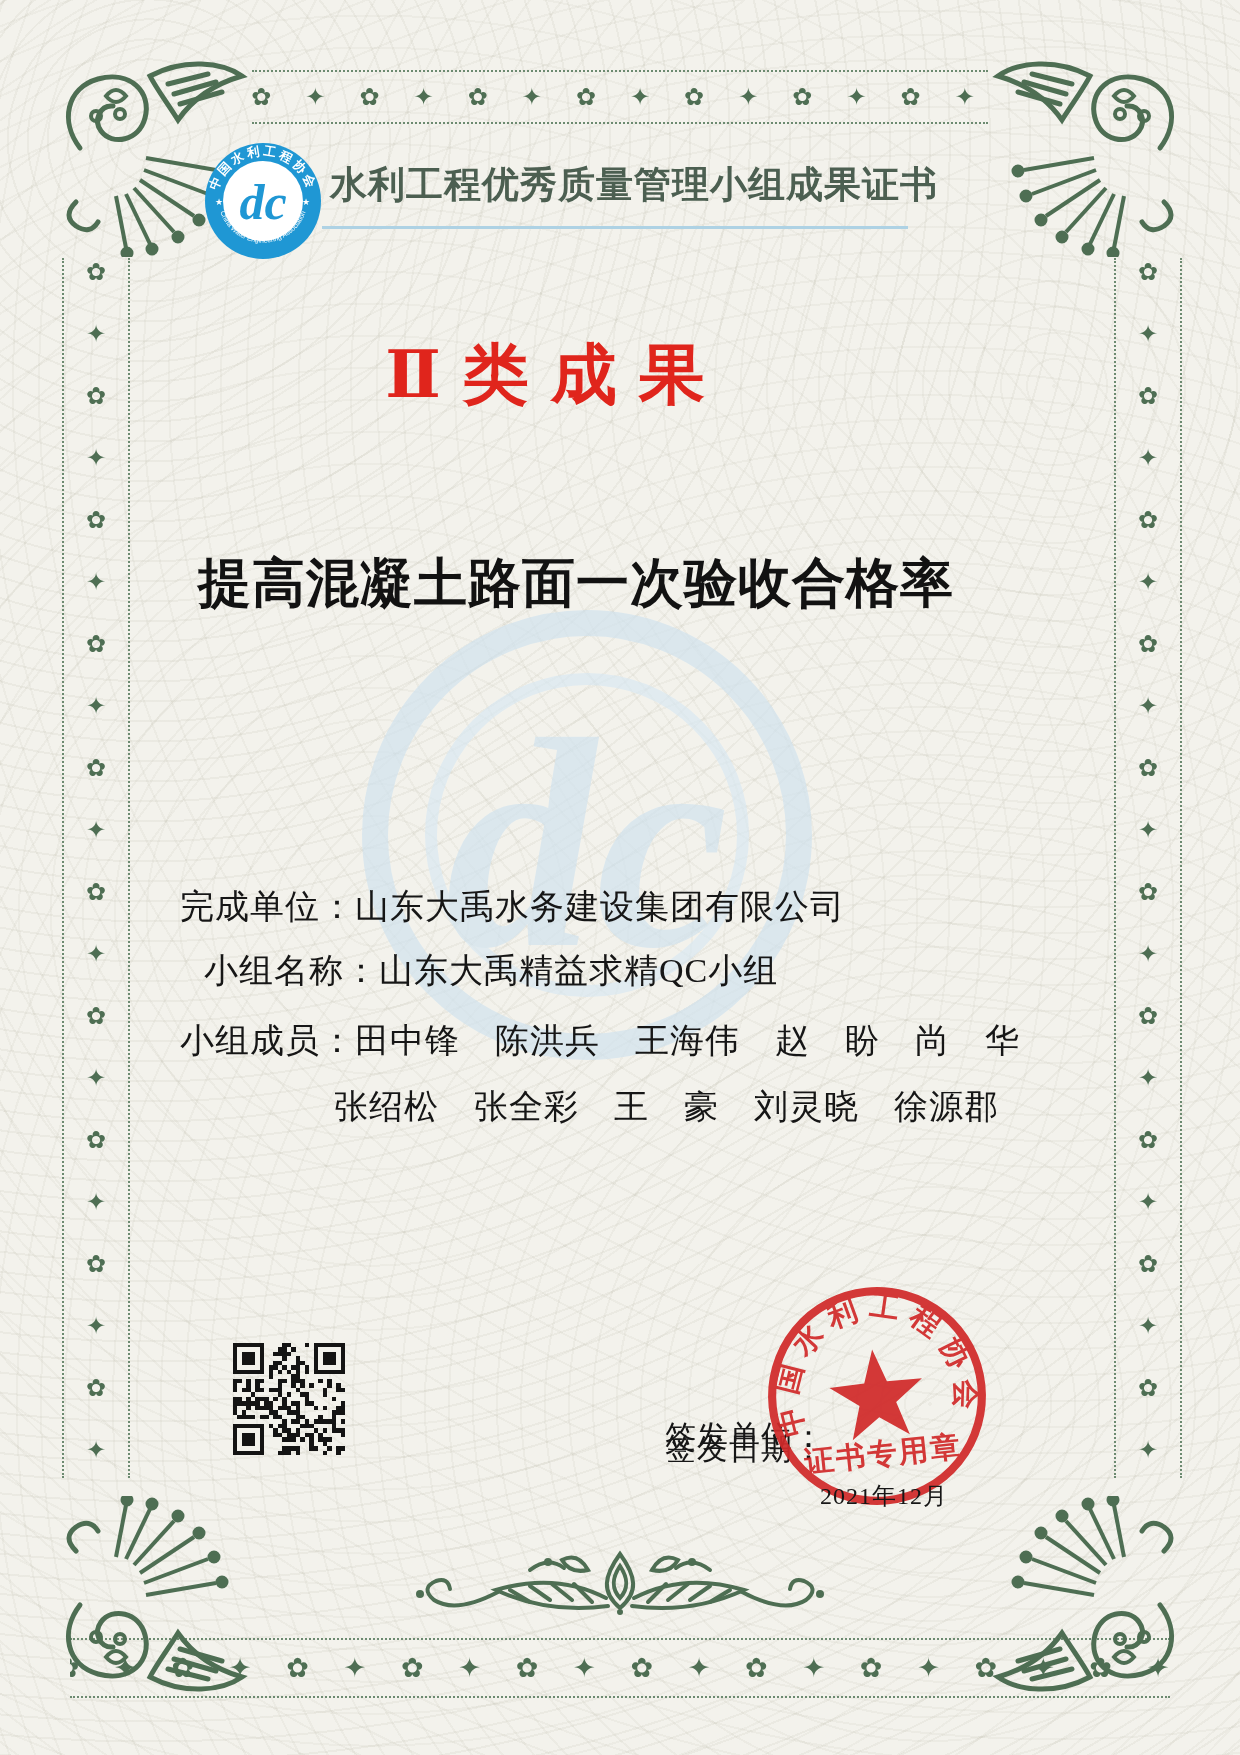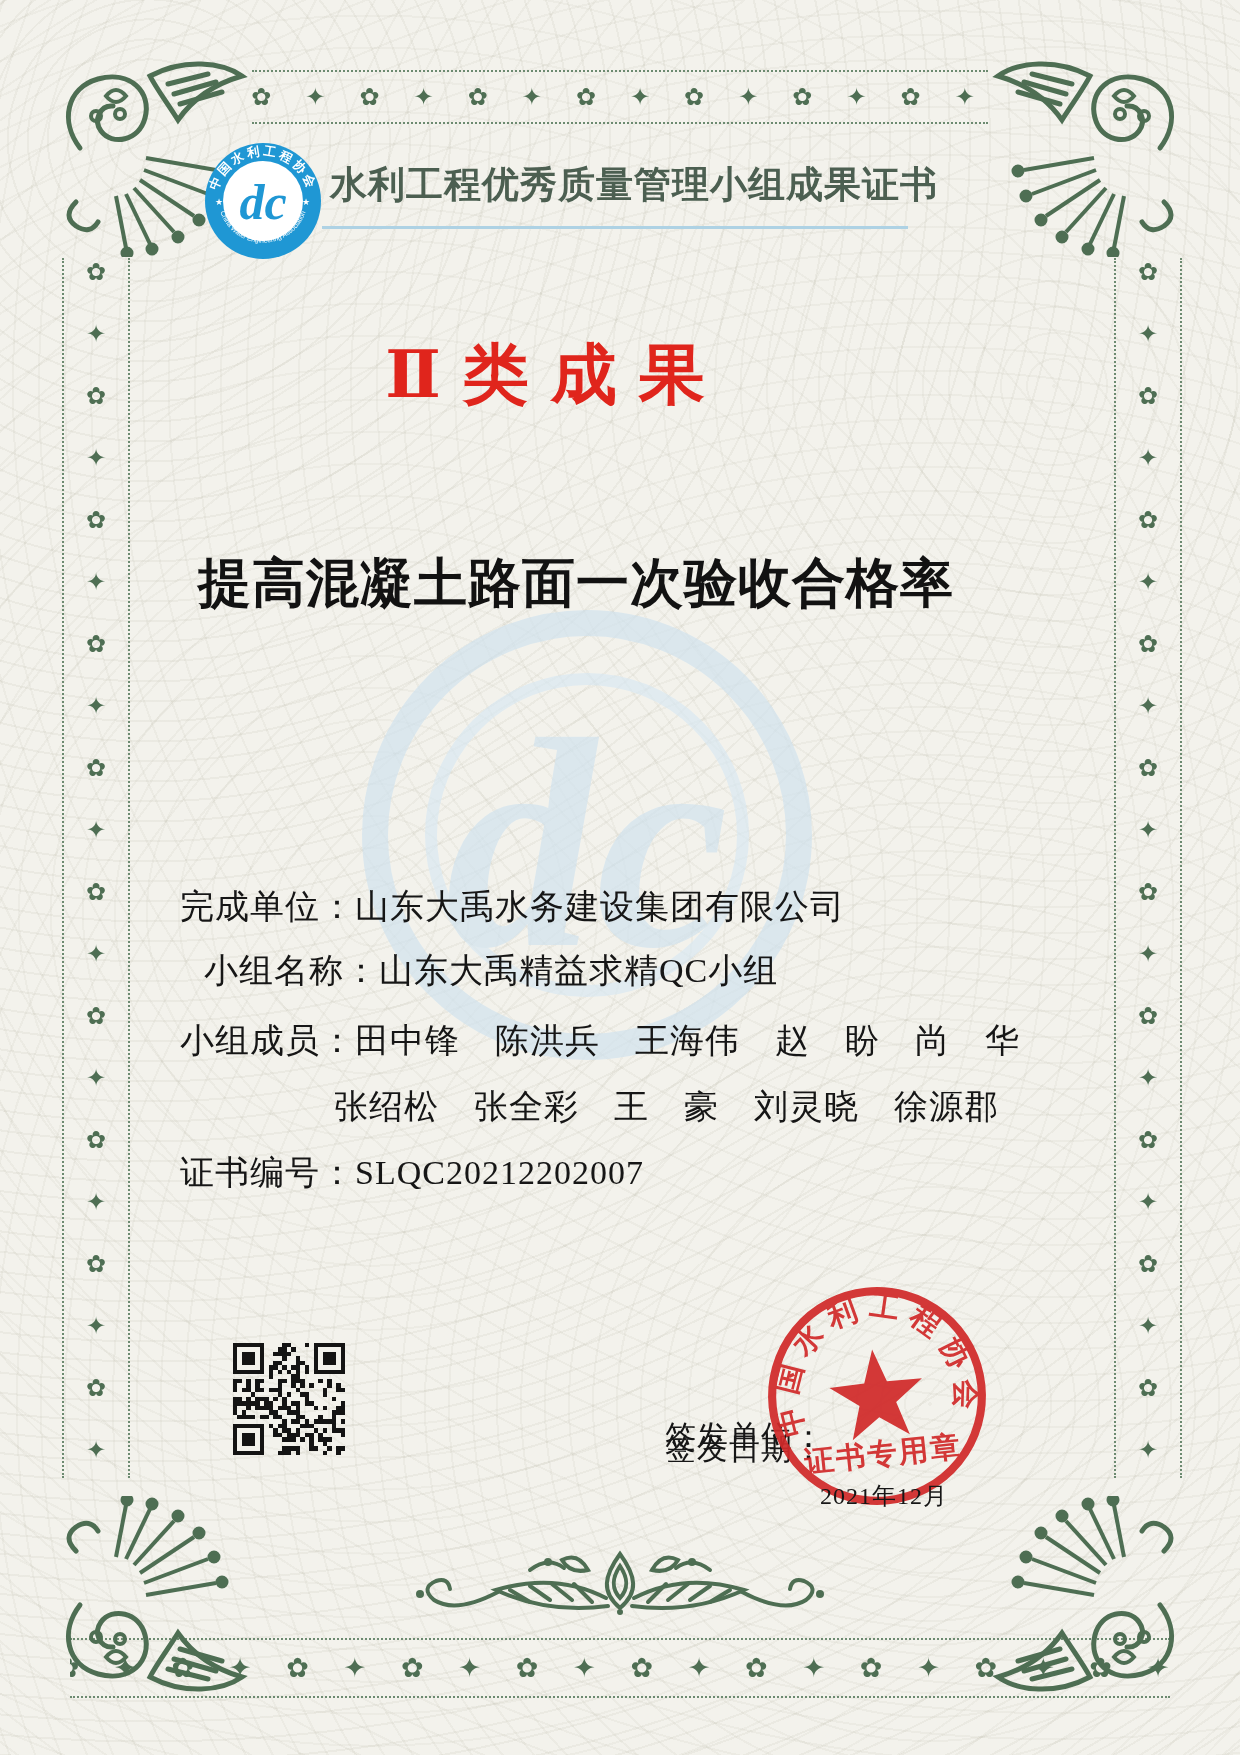--- a/index.html
+++ b/index.html
@@ -138,21 +138,20 @@
   <div class="abs header-underline"></div>
 
   <div class="abs class-label">Ⅱ类成果</div>
 
   <div class="abs main-title">提高混凝土路面一次验收合格率</div>
 
   <div class="abs field f-unit"><span>完成单位：</span><span>山东大禹水务建设集团有限公司</span></div>
   <div class="abs field f-group"><span>小组名称：</span><span>山东大禹精益求精QC小组</span></div>
   <div class="abs field f-members1"><span>小组成员：</span><span>田中锋　陈洪兵　王海伟　赵　盼　尚　华</span></div>
   <div class="abs field f-members2"><span>张绍松　张全彩　王　豪　刘灵晓　徐源郡</span></div>
-  <div class="abs field f-cert"><span>证书编号：</span><span>SLQC20212202007</span></div>
 
   <svg id="qr" class="abs qr" viewBox="0 0 25 25" shape-rendering="crispEdges">
       <g fill="#141414">
         <rect x="11" y="0" width="1" height="1"></rect>
         <rect x="12" y="0" width="1" height="1"></rect>
         <rect x="16" y="0" width="1" height="1"></rect>
         <rect x="10" y="1" width="1" height="1"></rect>
         <rect x="11" y="1" width="1" height="1"></rect>
         <rect x="13" y="1" width="1" height="1"></rect>
         <rect x="9" y="2" width="1" height="1"></rect>

